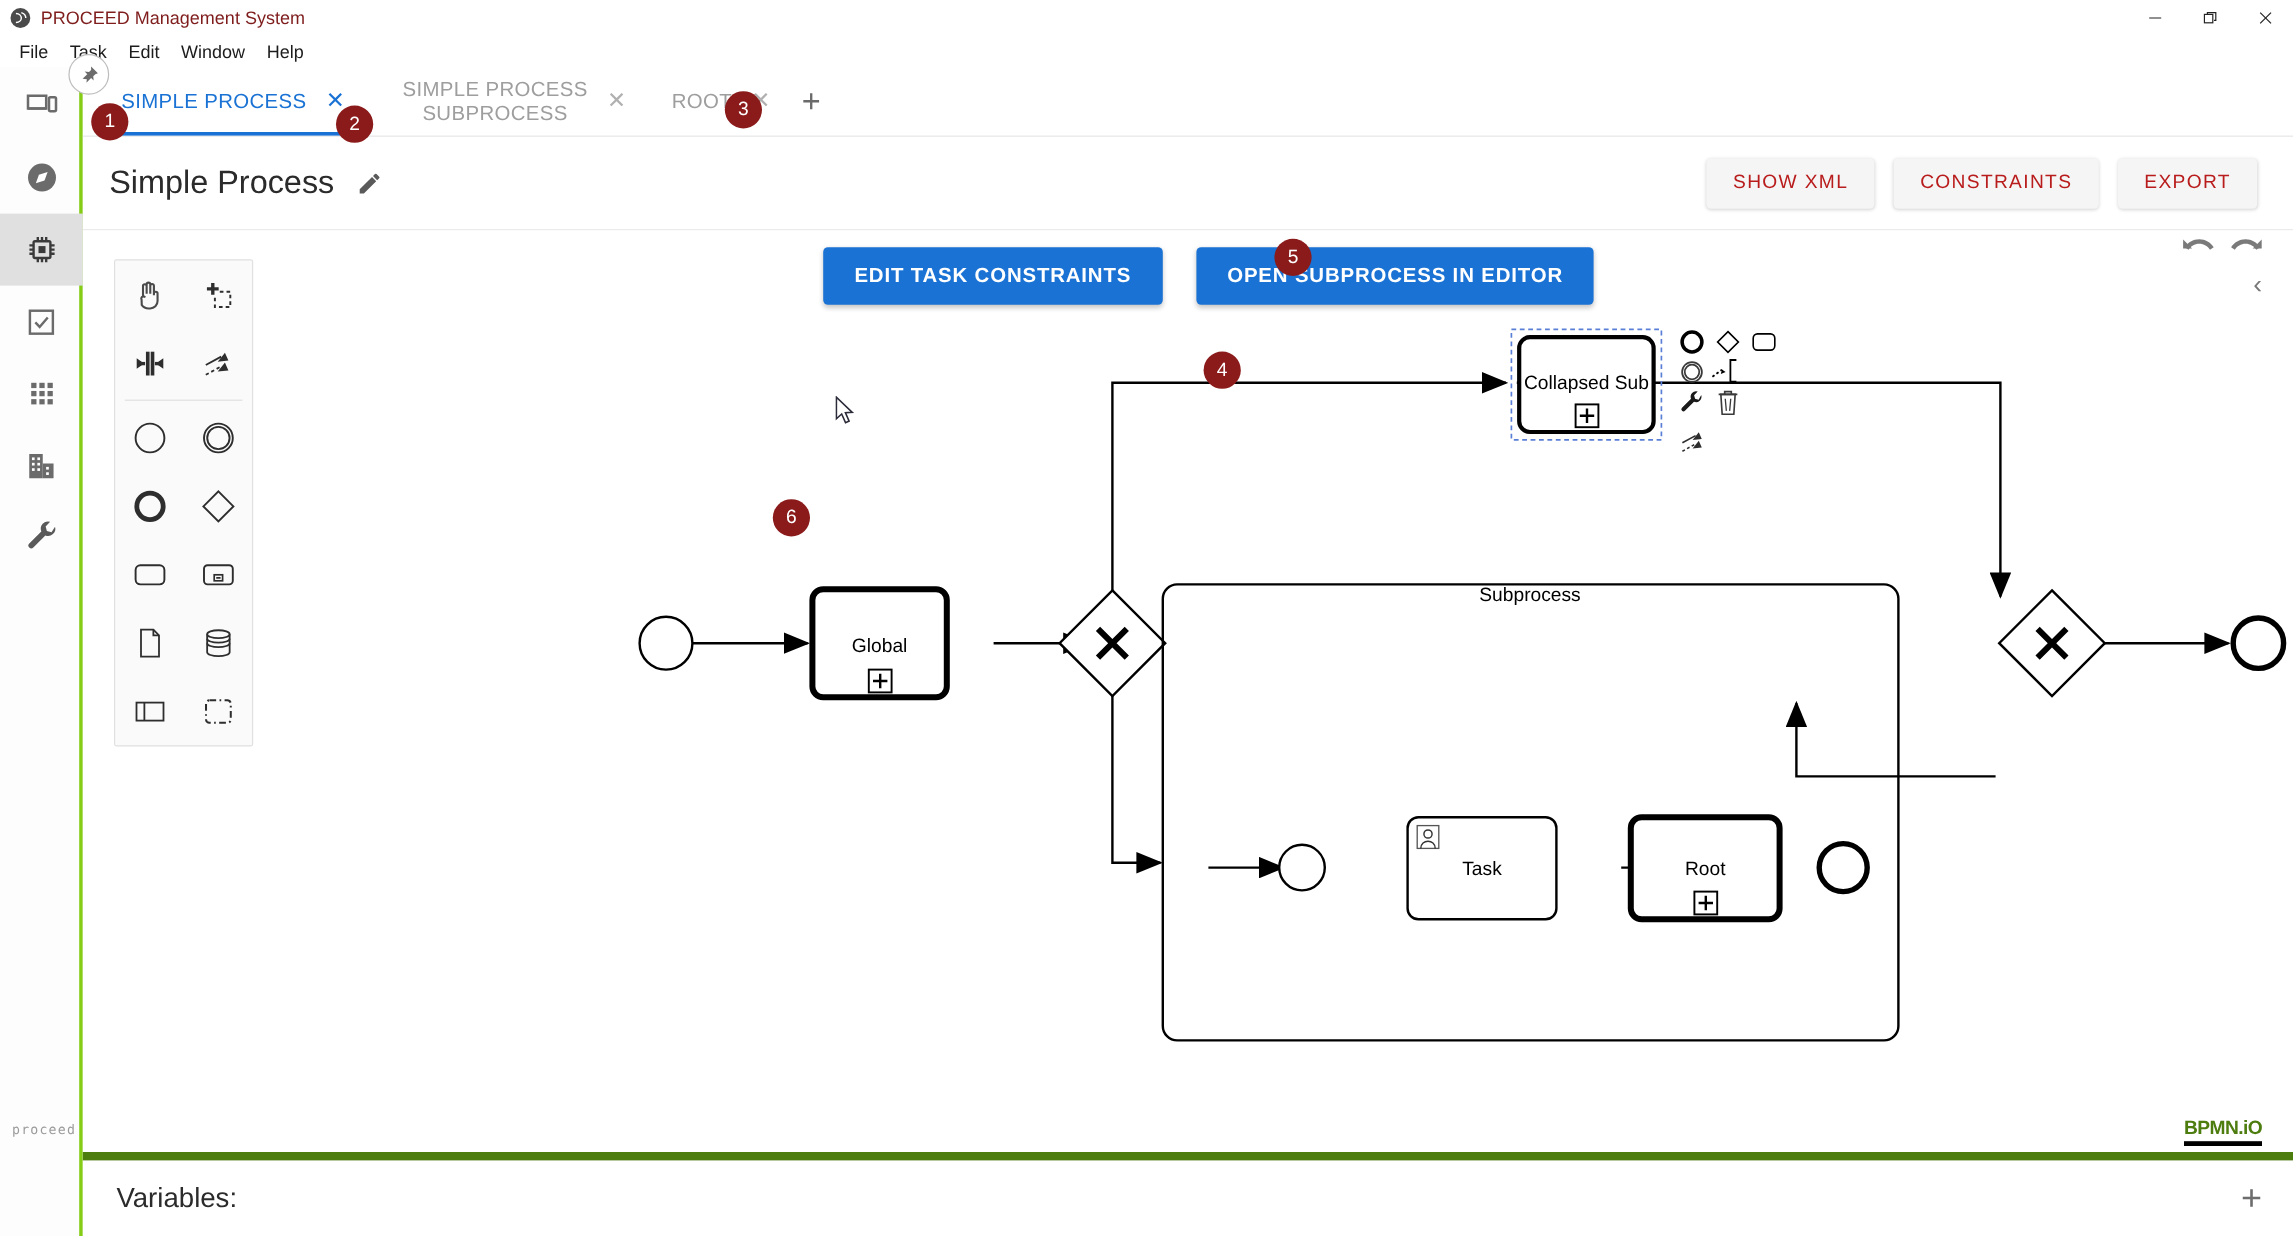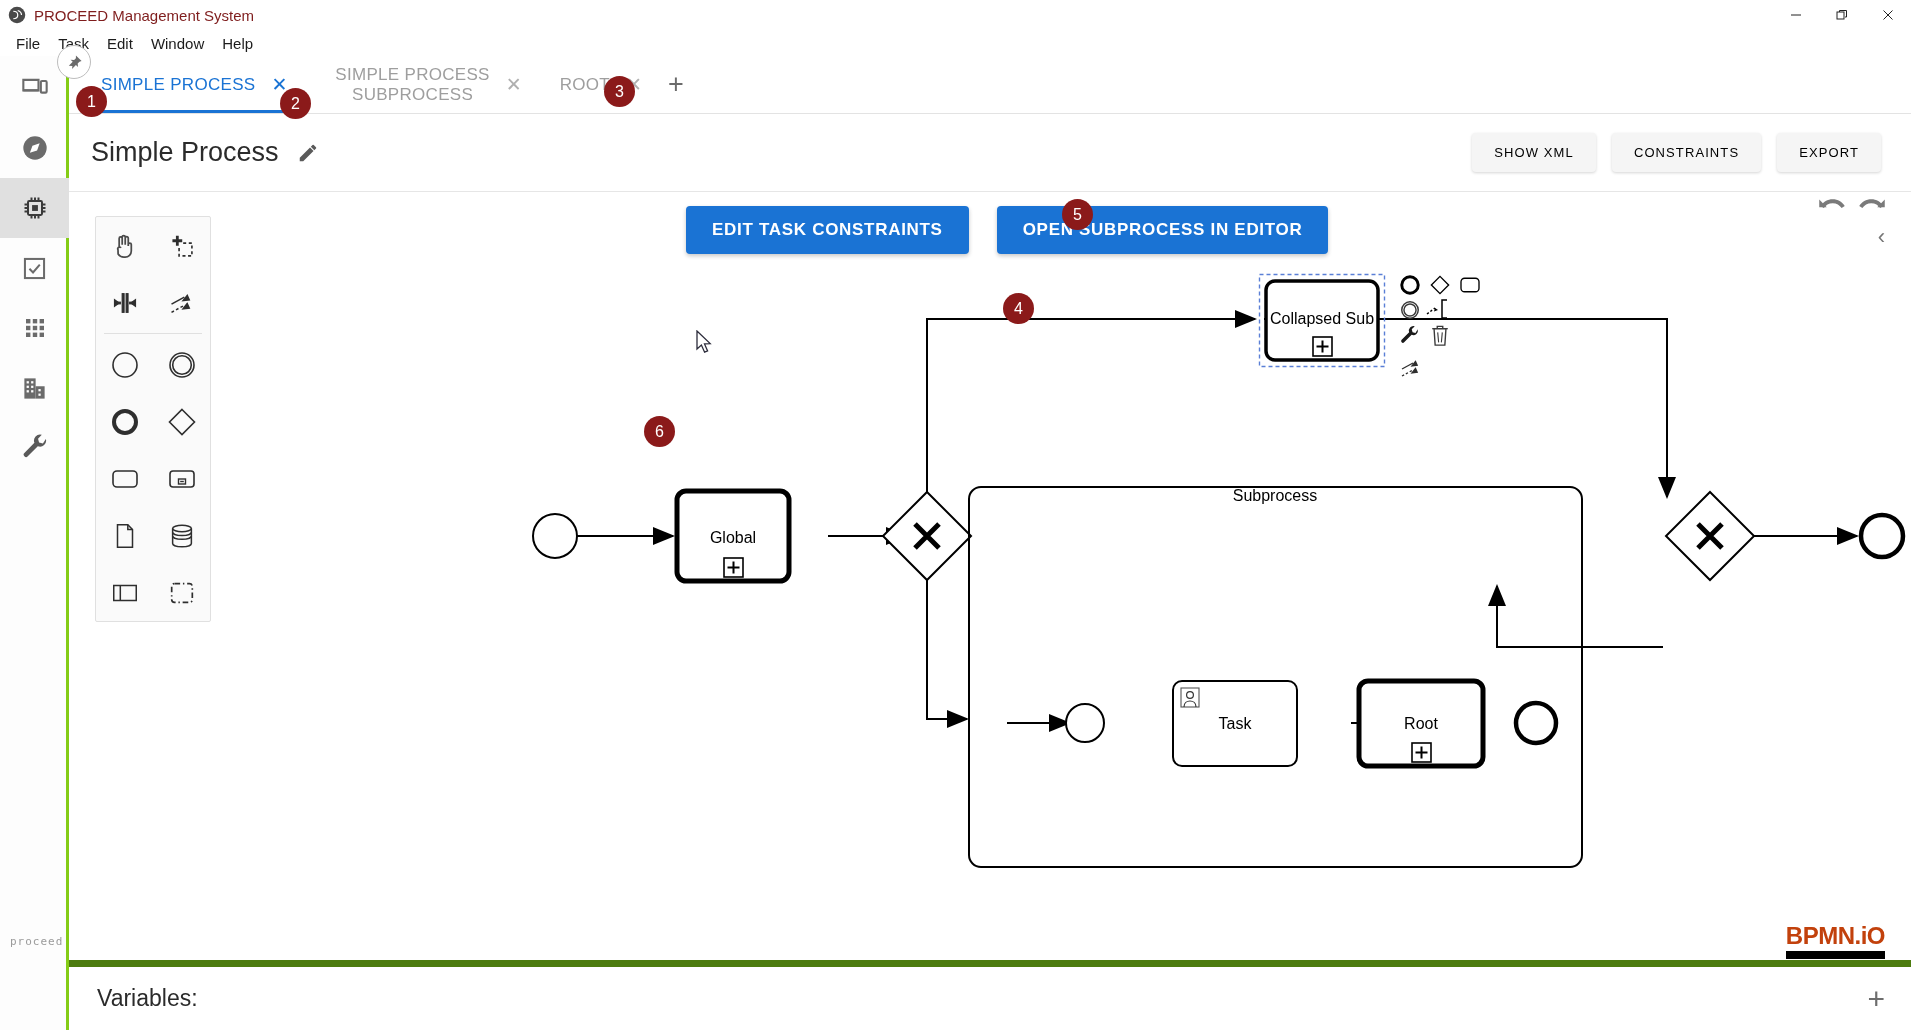--- a/index.html
+++ b/index.html
@@ -80,21 +80,21 @@
     position:absolute; left:69px; top:114px; width:1842px; height:78px;
     background:#fff; border-bottom:1px solid #e6e6e6;
     display:flex; align-items:center; justify-content:space-between;
     padding:0 30px 0 22px;
   }
   #page-title{ font-size:27px; color:#2b2b2b; font-weight:400; }
   .head-left{ display:flex; align-items:center; gap:18px; }
   .head-right{ display:flex; align-items:center; gap:16px; }
   .flat-btn{
     background:#f5f5f5; border:none; border-radius:4px; padding:12px 22px;
-    font-size:13px; letter-spacing:1.1px; color:#000000;
+    font-size:16px; letter-spacing:1.1px; color:#b91c1c;
     box-shadow:0 1px 3px rgba(0,0,0,.17); font-family:inherit;
   }
 
   
   #canvas-wrap{
     position:absolute; left:69px; top:192px; width:1842px; height:768px;
     background:#ffffff; overflow:hidden;
   }
   #action-row{
     position:absolute; left:617px; top:14px; display:flex; gap:28px; z-index:12;
@@ -115,22 +115,22 @@
   .pal-sep{ height:1px; background:#e0e0e0; margin:2px 8px 2px 8px; }
 
   
   #undoredo{ position:absolute; right:22px; top:-4px; display:flex; gap:6px; z-index:11; }
   #collapse-panel{ position:absolute; right:26px; top:32px; z-index:11; color:#777; font-size:22px; }
 
   #bpmnio{
     position:absolute; right:26px; bottom:10px; text-align:right; z-index:11;
   }
   #bpmnio .logo{
-    font-family:"Liberation Sans", sans-serif; font-weight:bold; font-size:24px;
-    color:#c2410c; letter-spacing:-.5px; border-bottom:8px solid #000000; padding-bottom:2px;
+    font-family:"Liberation Sans", sans-serif; font-weight:bold; font-size:16px;
+    color:#4d7c0f; letter-spacing:-.5px; border-bottom:4px solid #000000; padding-bottom:2px;
   }
 
   #diagram{ position:absolute; left:0; top:0; width:1842px; height:768px; }
 
   
   .badge{
     position:absolute; width:31px; height:31px; border-radius:50%;
     background:#8b1a1a; color:#fff; font-size:16px; display:flex;
     align-items:center; justify-content:center; z-index:30; font-family:inherit;
   }

